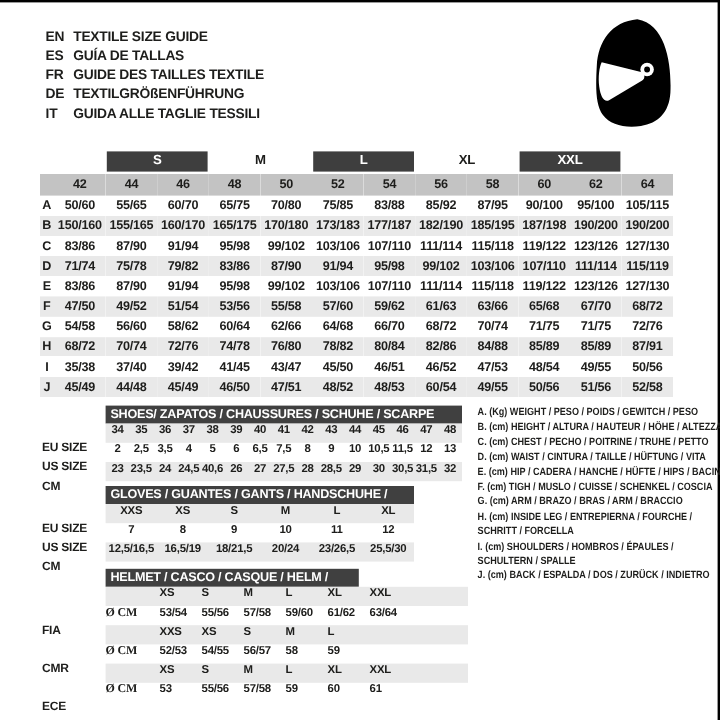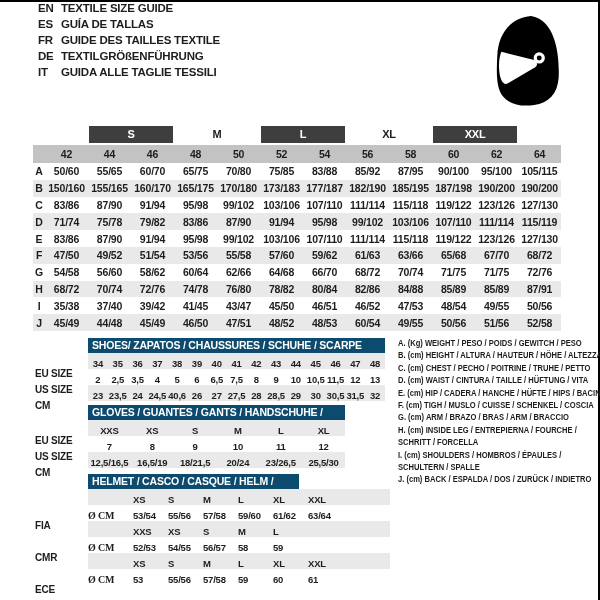--- a/index.html
+++ b/index.html
@@ -5,42 +5,42 @@
   html,body{margin:0;padding:0;}
   body{
     width:600px;height:600px;position:relative;background:#fff;
     font-family:"Liberation Sans",sans-serif;font-weight:bold;color:#1d1d1b;
     overflow:hidden;
   }
   .border-top{position:absolute;left:0;top:0;width:600px;height:2px;background:#000;}
   .border-right{position:absolute;right:0;top:0;width:2px;height:600px;background:#000;}
 
   
-  .langs{position:absolute;left:38px;top:0;}
+  .langs{position:absolute;left:38px;top:23px;}
   .lang-row{display:flex;height:16px;line-height:16px;font-size:11.5px;letter-spacing:-0.2px;}
   .lang-code{width:23px;}
   
   .helmet{position:absolute;left:492px;top:14px;}
 
   
   table.sizes{position:absolute;left:33px;top:126px;width:528px;border-collapse:collapse;table-layout:fixed;font-size:10.5px;letter-spacing:-0.2px;}
   table.sizes td{padding:0;text-align:center;height:16.8px;overflow:hidden;}
   table.sizes tr.letterrow td{height:19px;vertical-align:top;}
   .lbox{background:#3e3e3e;color:#fff;height:17px;line-height:17px;margin:0 1px;font-size:11px;}
   .lplain{height:17px;line-height:17px;font-size:11px;}
   table.sizes tr.numrow td{background:#c3c3c3;height:18px;}
   table.sizes tr.stripe td{background:#e9e9e9;}
   table.sizes td.rl{text-align:center;}
 
   
   .sec{position:absolute;left:35px;font-size:10px;letter-spacing:-0.2px;}
   .srow{display:flex;align-items:center;height:16px;}
   .srow .slabel{width:53px;flex:none;margin-top:24px;}
-  .bar{background:#0c4a6e;color:#fff;height:15px;line-height:15px;padding-left:4px;font-size:10.5px;}
-  .cells{display:flex;height:16px;align-items:flex-end;}
+  .bar{background:#404040;color:#fff;height:15px;line-height:15px;padding-left:4px;font-size:10.5px;}
+  .cells{display:flex;height:16px;align-items:flex-start;}
   .cells.gray{background:#e9e9e9;}
   .cells .c{flex:1;text-align:center;white-space:nowrap;font-size:9.5px;}
   .cells .c.left{text-align:left;flex:none;width:35px;}
   .cells .unit{flex:none;width:45px;text-align:left;font-size:10px;font-family:Liberation Serif, serif;}
   .cells .fill{flex:1;}
 
   
   .legend{position:absolute;left:398px;top:337px;width:200px;}
   .legend .line{white-space:nowrap;font-size:8.8px;line-height:12.4px;transform:scaleX(0.86);transform-origin:0 0;}
 </style>

